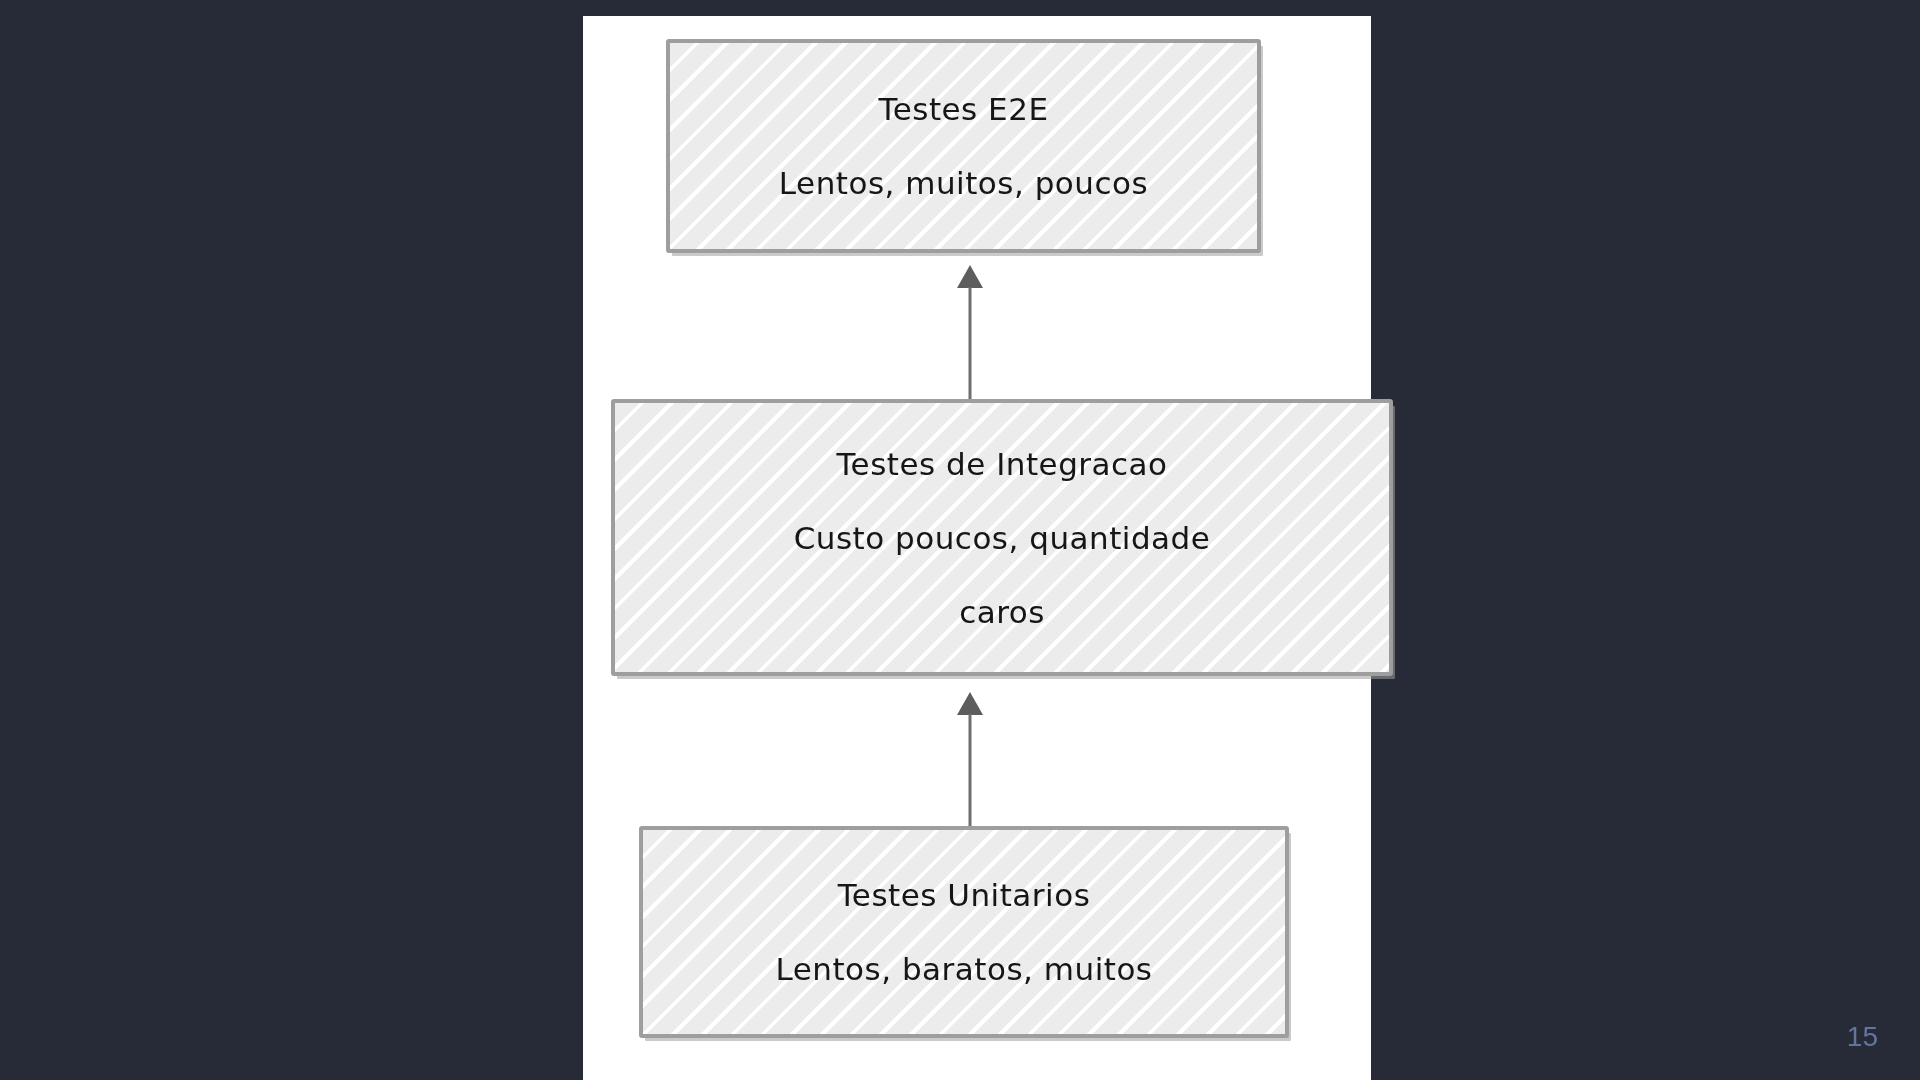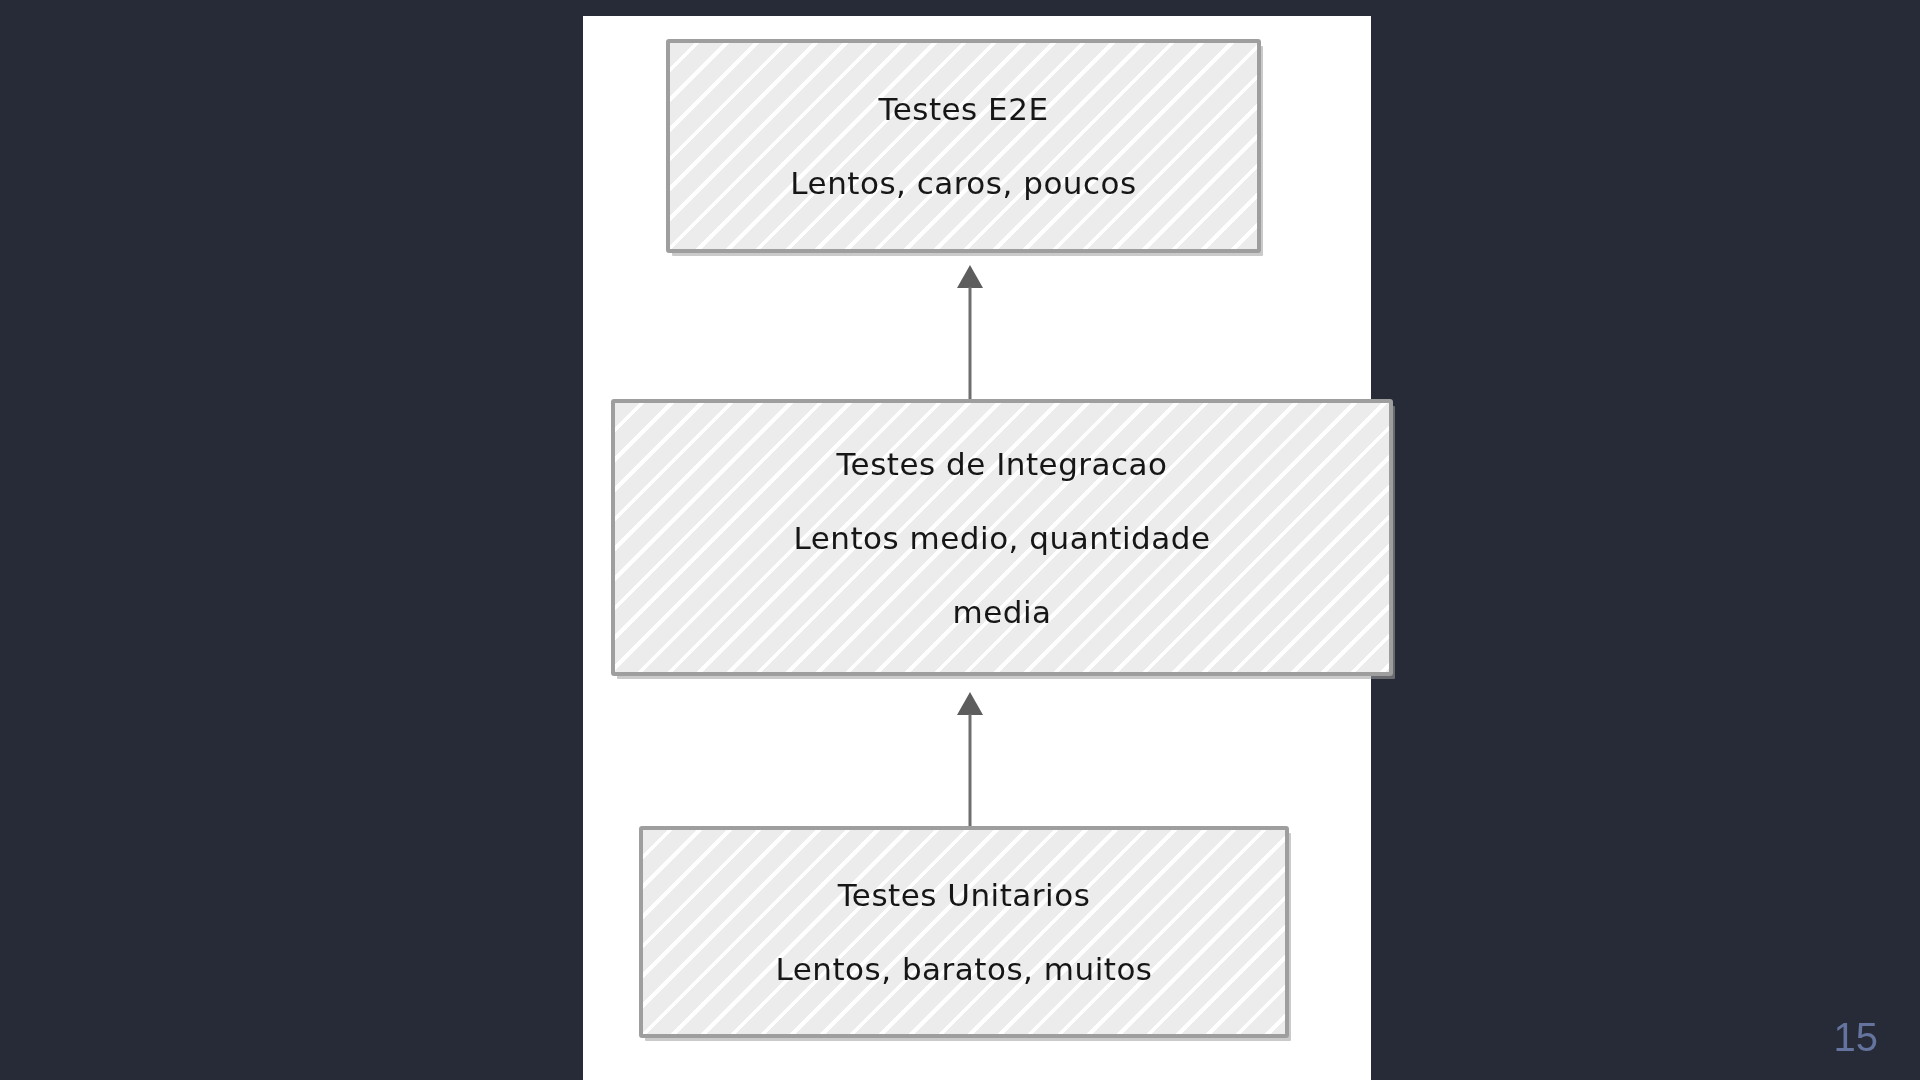--- a/index.html
+++ b/index.html
@@ -77,48 +77,48 @@
   .arrow-upper { left: 937px; top: 245px; height: 138px; }
   .arrow-upper .shaft { top: 22px; height: 116px; }
   .arrow-lower { left: 937px; top: 672px; height: 138px; }
   .arrow-lower .shaft { top: 22px; height: 116px; }
 
   .page-number {
     position: absolute;
     right: 42px; top: 998px;
     color: var(--page-number);
     font-family: "Liberation Sans", sans-serif;
-    font-size: 40px;
+    font-size: 28px;
     line-height: 46px;
   }
 </style>
 </head>
 <body>
 
 <div class="stage">
 
   <div class="content-panel">
 
     
   </div>
 
   <div class="sketch-box box-e2e">
     <div class="box-line">Testes E2E</div>
-    <div class="box-line">Lentos, caros, poucos</div>
+    <div class="box-line">Lentos, muitos, poucos</div>
   </div>
 
   <div class="arrow arrow-upper">
     <div class="head"></div>
     <div class="shaft"></div>
   </div>
 
   <div class="sketch-box box-integration">
     <div class="box-line">Testes de Integracao</div>
-    <div class="box-line">Lentos medio, quantidade</div>
-    <div class="box-line">media</div>
+    <div class="box-line">Custo poucos, quantidade</div>
+    <div class="box-line">caros</div>
   </div>
 
   <div class="arrow arrow-lower">
     <div class="head"></div>
     <div class="shaft"></div>
   </div>
 
   <div class="sketch-box box-unit">
     <div class="box-line">Testes Unitarios</div>
     <div class="box-line">Lentos, baratos, muitos</div>

